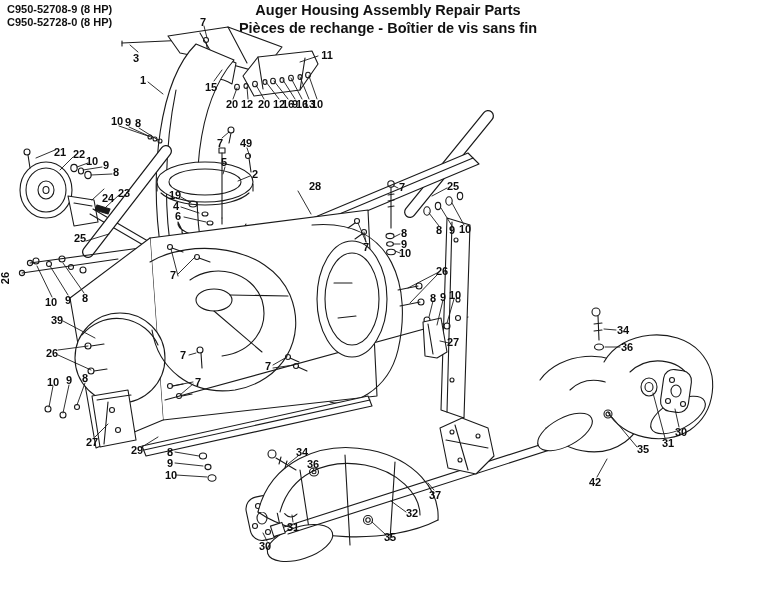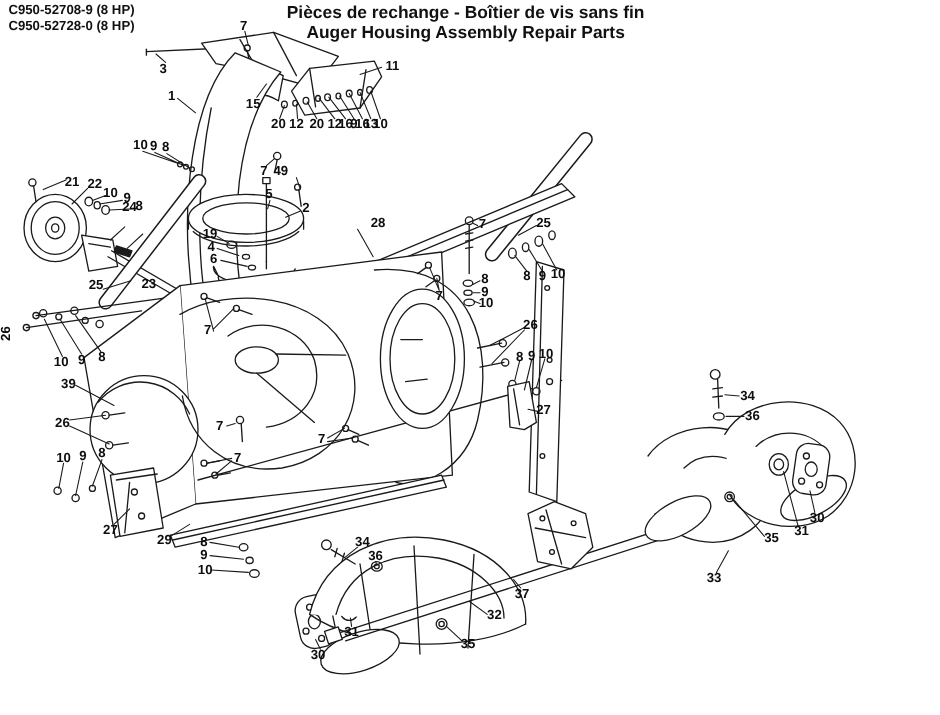--- a/index.html
+++ b/index.html
@@ -19,22 +19,22 @@
 <body>
 
 <div id="page">
 
   <div id="models">
     <div>C950-52708-9 (8 HP)</div>
     <div>C950-52728-0 (8 HP)</div>
   </div>
 
   <div id="title-block">
+    <div id="title-en">Auger Housing Assembly Repair Parts</div>
     <div id="title-fr">Pièces de rechange - Boîtier de vis sans fin</div>
-    <div id="title-en">Auger Housing Assembly Repair Parts</div>
   </div>
 
   <svg id="art" width="783" height="596" viewBox="0 0 783 596" fill="none" stroke="#1a1a1a" stroke-width="1.1" stroke-linecap="round" stroke-linejoin="round">
 
     <g>
       <line x1="122" y1="43" x2="188" y2="40"></line>
       <line x1="122" y1="41" x2="122" y2="46"></line>
       <path d="M168,36 L228,27 L282,47 L262,73 L215,60 L180,53 Z" fill="#ffffff"></path>
       <path d="M200,33 L214,57 M228,27 L247,63"></path>
       <circle cx="206" cy="40" r="2.5"></circle>
@@ -287,27 +287,27 @@
       <span class="callout" style="left: 309px; top: 104px; text-align: right;">13</span>
       <span class="callout" style="left: 317px; top: 104px;">10</span>
       <span class="callout" style="left: 117px; top: 121px;">10</span>
       <span class="callout" style="left: 128px; top: 122px;">9</span>
       <span class="callout" style="left: 138px; top: 123px;">8</span>
       <span class="callout" style="left: 60px; top: 152px;">21</span>
       <span class="callout" style="left: 79px; top: 154px;">22</span>
       <span class="callout" style="left: 92px; top: 161px;">10</span>
       <span class="callout" style="left: 106px; top: 165px;">9</span>
       <span class="callout" style="left: 116px; top: 172px;">8</span>
-      <span class="callout" style="left: 108px; top: 173px;">24</span>
-      <span class="callout" style="left: 124px; top: 193px; margin-top: 44px;">23</span>
+      <span class="callout" style="left: 108px; top: 198px;">24</span>
+      <span class="callout" style="left: 124px; top: 193px;">23</span>
       <span class="callout" style="left: 175px; top: 195px;">19</span>
       <span class="callout" style="left: 176px; top: 206px;">4</span>
       <span class="callout" style="left: 178px; top: 216px;">6</span>
       <span class="callout" style="left: 220px; top: 143px;">7</span>
-      <span class="callout" style="left: 234px; top: 143px;">49</span>
+      <span class="callout" style="left: 246px; top: 143px;">49</span>
       <span class="callout" style="left: 224px; top: 162px;">5</span>
       <span class="callout" style="left: 255px; top: 174px;">2</span>
       <span class="callout" style="left: 295px; top: 186px; margin-left: 20px;">28</span>
       <span class="callout" style="left: 402px; top: 187px;">7</span>
       <span class="callout" style="left: 453px; top: 186px;">25</span>
       <span class="callout" style="left: 439px; top: 230px;">8</span>
       <span class="callout" style="left: 452px; top: 230px;">9</span>
       <span class="callout" style="left: 465px; top: 229px;">10</span>
       <span class="callout" style="left: 404px; top: 233px;">8</span>
       <span class="callout" style="left: 404px; top: 244px;">9</span>
@@ -342,15 +342,15 @@
       <span class="callout" style="left: 293px; top: 527px;">31</span>
       <span class="callout" style="left: 265px; top: 546px;">30</span>
       <span class="callout" style="left: 390px; top: 537px;">35</span>
       <span class="callout" style="left: 412px; top: 513px;">32</span>
       <span class="callout" style="left: 435px; top: 495px;">37</span>
       <span class="callout" style="left: 623px; top: 330px;">34</span>
       <span class="callout" style="left: 627px; top: 347px;">36</span>
       <span class="callout" style="left: 681px; top: 432px;">30</span>
       <span class="callout" style="left: 668px; top: 443px;">31</span>
       <span class="callout" style="left: 643px; top: 449px;">35</span>
-      <span class="callout" style="left: 595px; top: 482px;">33</span>
+      <span class="callout" style="left: 595px; top: 482px;">42</span>
     </div>
 </div>
 
 </body></html>

